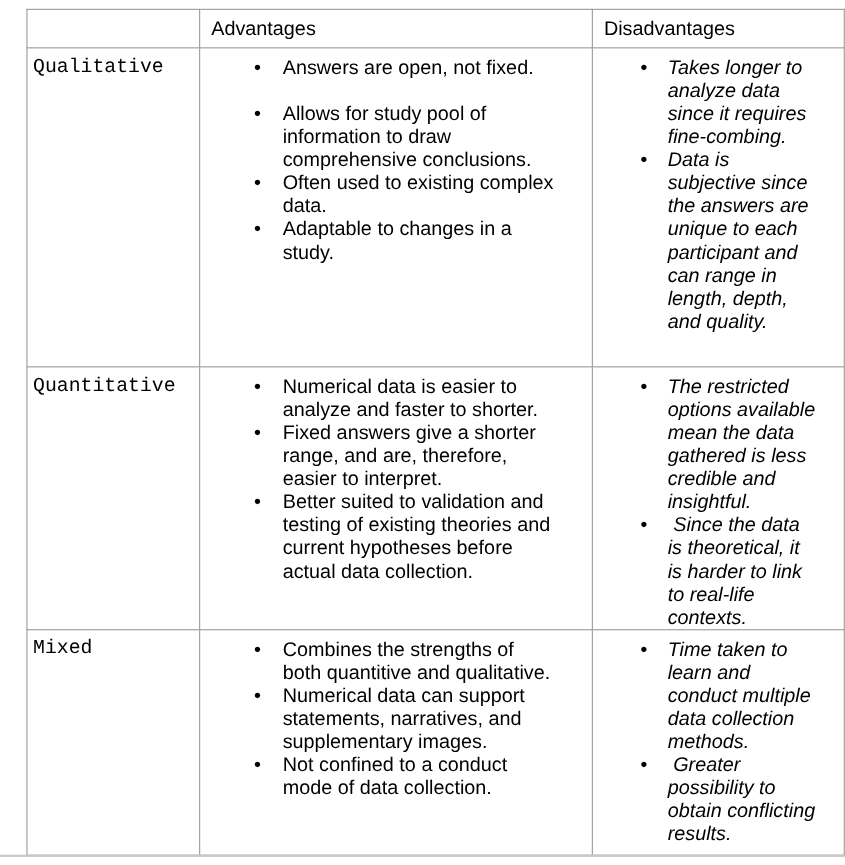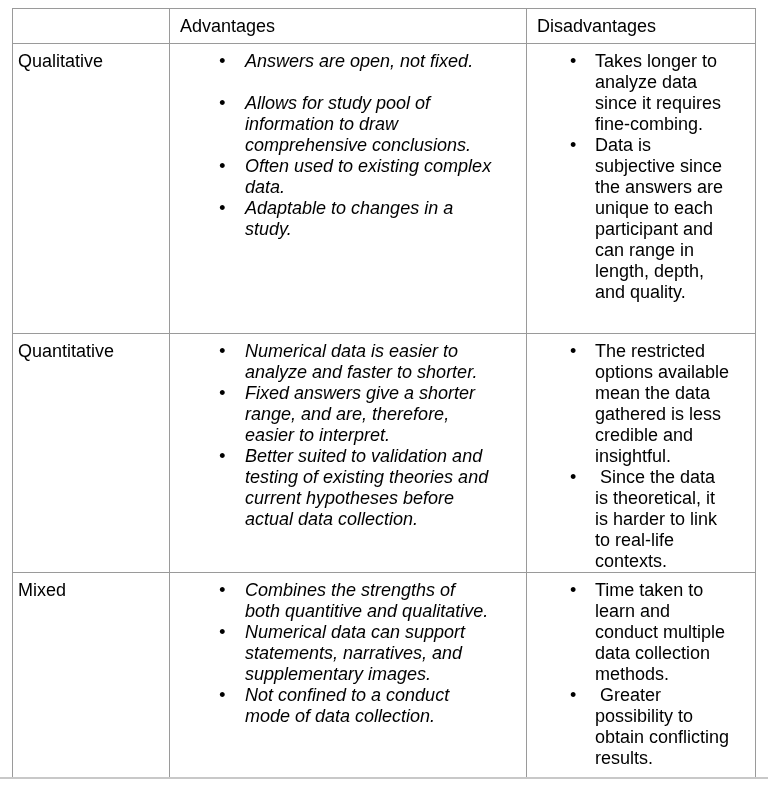--- a/index.html
+++ b/index.html
@@ -19,55 +19,55 @@
     font-size: 18px;
     line-height: 21px;
     color: var(--text-color);
     position: relative;
     overflow: hidden;
   }
   .page { position: absolute; left: 0; top: 0; width: 768px; height: 786px; }
 
   table.cmp {
     position: absolute;
-    left: 12px; top: 8px;
+    left: 24px; top: 8px;
     width: 743px;
     border-collapse: collapse;
     table-layout: fixed;
   }
   col.c1 { width: 157px; }
   col.c2 { width: 357px; }
   col.c3 { width: 229px; }
 
   td, th {
     border: 1px solid var(--border-color);
     vertical-align: top;
     padding: 0;
     font-weight: normal;
   }
   tr.head { height: 35px; }
   tr.r0 { height: 290px; }
   tr.r1 { height: 230px; }
   tr.r2 { height: 205px; }
 
   th { text-align: left; padding: 7px 4px 0 10px; }
-  td.lbl { padding: 7px 4px 0 5px; }
+  td.lbl { padding: 7px 4px 0 5px; font-family: Liberation Mono, monospace; }
 
   td.adv ul, td.dis ul {
     margin: 0;
     list-style: none;
   }
   td.adv ul { padding: 7px 31px 0 47px; }
-  td.dis ul { padding: 7px 23px 0 41px; }
+  td.dis ul { padding: 7px 23px 0 41px; font-style: italic; }
 
   li {
     position: relative;
     white-space: pre-wrap;
   }
-  td.adv li { padding-left: 28px; font-style: italic; }
+  td.adv li { padding-left: 28px; }
   td.dis li { padding-left: 27px; }
   li::before {
     content: "\2022";
     position: absolute;
     left: 2px;
     top: 0;
   }
   li.spacer { height: 21px; }
   li.spacer::before { content: ""; }
 

